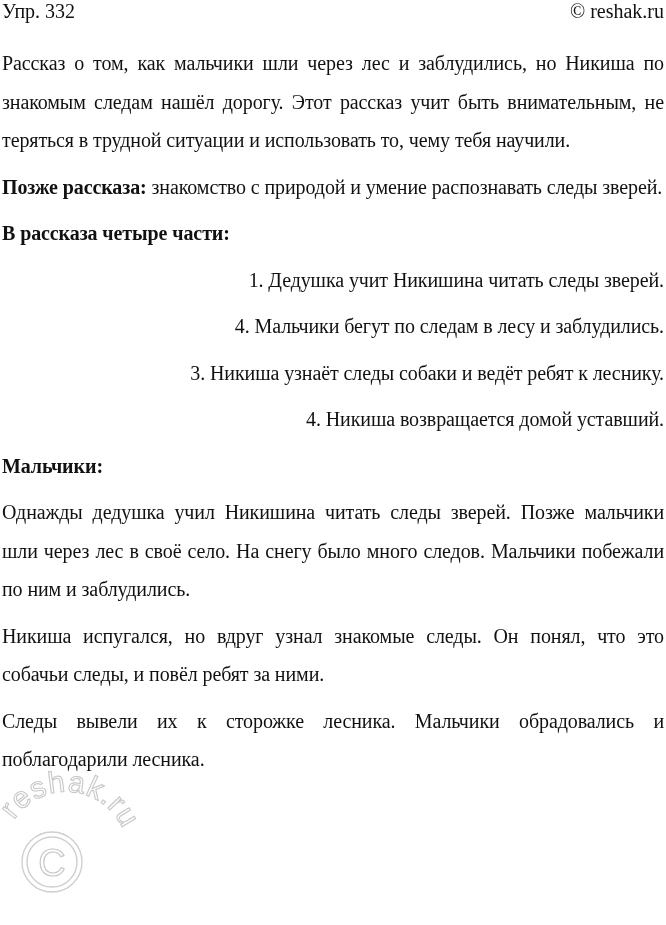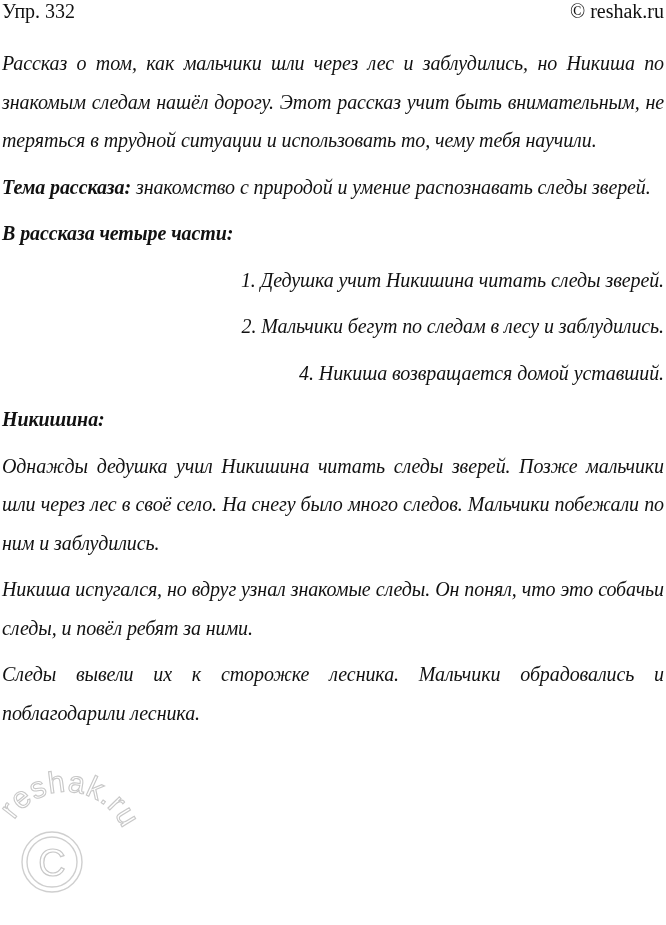--- a/index.html
+++ b/index.html
@@ -41,21 +41,21 @@
       line-height: 22px;
       text-align: center;
     }
     p {
       margin: 0;
       font-size: 20px;
       line-height: 38.5px;
       text-align: justify;
       letter-spacing: -0.1px;
     }
-    p.para { margin-bottom: 8px; font-style: italic; }
+    p.para { margin-bottom: 8px; }
     .lead { margin-top: 14px; }
     .bold { font-weight: bold; }
     .list-item { text-align: right; }
 
     .watermark {
       position: absolute;
       left: 0;
       top: 760px;
       width: 200px;
       height: 165px;
@@ -67,29 +67,30 @@
 
 <div class="page">
 
   <div class="header">
     <span class="ex-title">Упр. 332</span>
     <span class="copyright">© reshak.ru</span>
   </div>
 
   <p class="para lead">Рассказ о том, как мальчики шли через лес и заблудились, но Никиша по знакомым следам нашёл дорогу. Этот рассказ учит быть внимательным, не теряться в трудной ситуации и использовать то, чему тебя научили.</p>
 
-  <p class="para"><span class="bold">Тема рассказа:</span><span> знакомство с природой и умение распознавать следы зверей.</span></p>
+  <p class="para"><span class="bold">Позже рассказа:</span><span> знакомство с природой и умение распознавать следы зверей.</span></p>
 
   <p class="para bold">В рассказа четыре части:</p>
 
   <p class="para list-item">1. Дедушка учит Никишина читать следы зверей.</p>
-  <p class="para list-item">2. Мальчики бегут по следам в лесу и заблудились.</p>
+  <p class="para list-item">4. Мальчики бегут по следам в лесу и заблудились.</p>
+  <p class="para list-item">3. Никиша узнаёт следы собаки и ведёт ребят к леснику.</p>
   <p class="para list-item">4. Никиша возвращается домой уставший.</p>
 
-  <p class="para bold">Никишина:</p>
+  <p class="para bold">Мальчики:</p>
 
   <p class="para">Однажды дедушка учил Никишина читать следы зверей. Позже мальчики шли через лес в своё село. На снегу было много следов. Мальчики побежали по ним и заблудились.</p>
   <p class="para">Никиша испугался, но вдруг узнал знакомые следы. Он понял, что это собачьи следы, и повёл ребят за ними.</p>
   <p class="para">Следы вывели их к сторожке лесника. Мальчики обрадовались и поблагодарили лесника.</p>
 </div>
 
 <svg class="watermark" viewBox="0 0 200 165" xmlns="http://www.w3.org/2000/svg">
   <defs>
     <path id="wm-arc" d="M 14 60 A 62 62 0 0 1 118 128" fill="none"></path>
   </defs>

